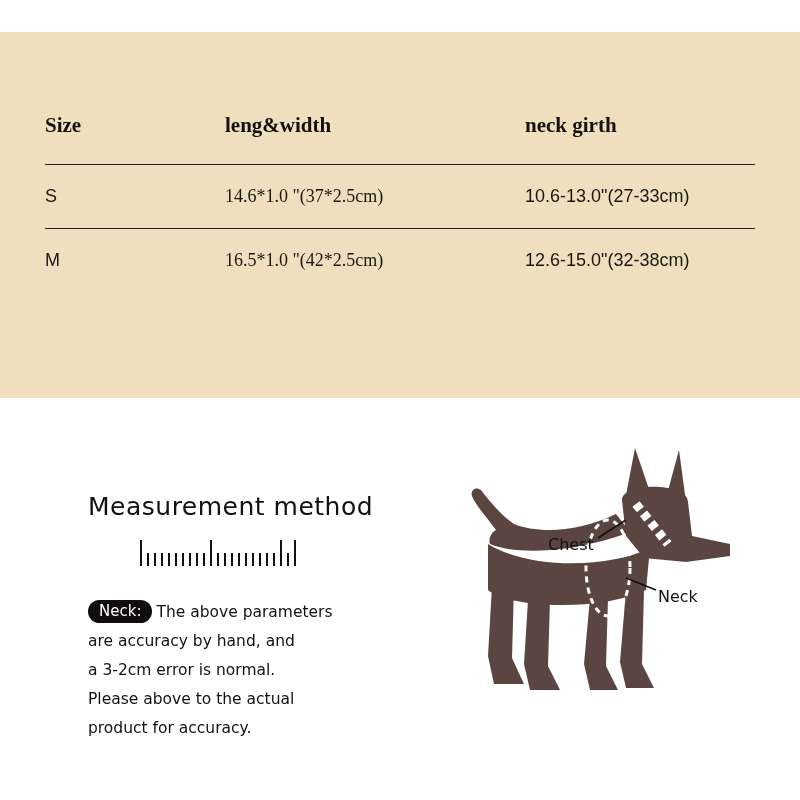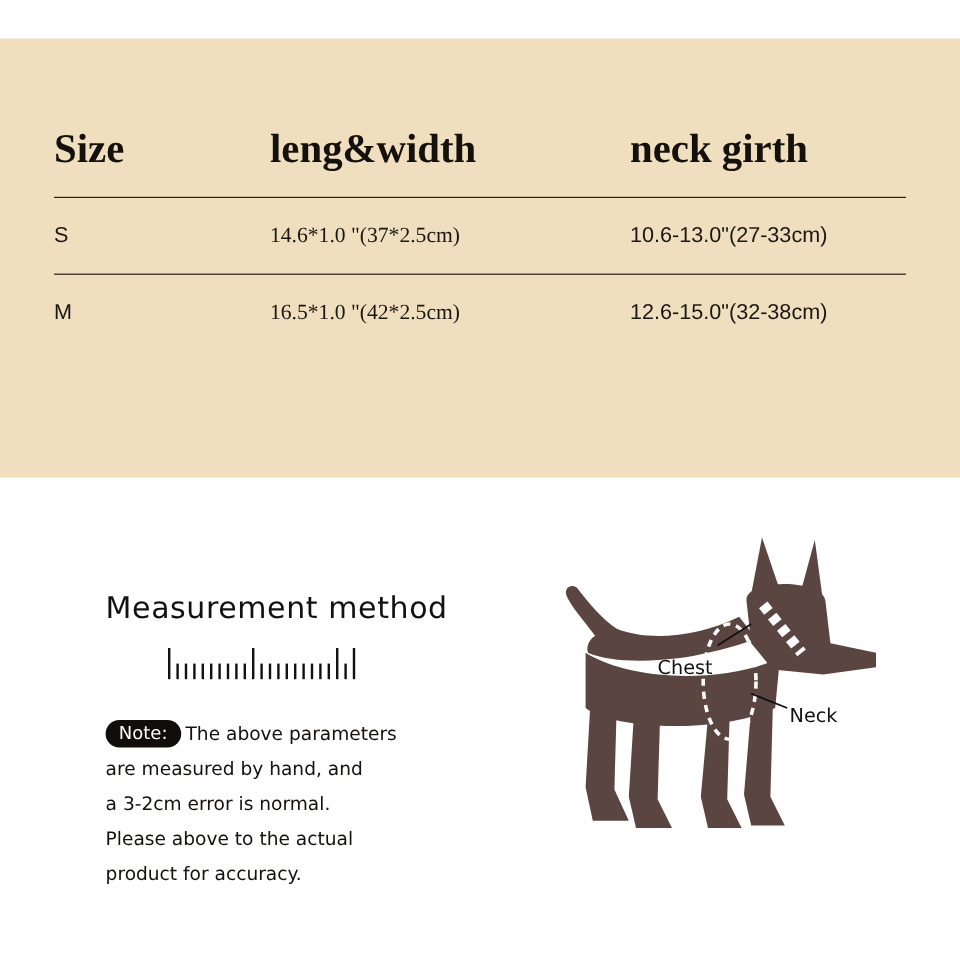--- a/index.html
+++ b/index.html
@@ -33,21 +33,21 @@
     border-collapse: collapse;
   }
   .size-table th, .size-table td {
     padding: 0;
     text-align: left;
     vertical-align: middle;
   }
   .size-table thead th {
     font-family: "Liberation Serif", serif;
     font-weight: bold;
-    font-size: 34px;
+    font-size: 21px;
     color: #14110d;
     height: 66px;
     padding-bottom: 6px;
   }
   .size-table tbody tr {
     height: 64px;
   }
   .size-table tbody td {
     font-size: 18px;
     color: #1a1713;
@@ -141,21 +141,21 @@
     top: 10px;
     width: 330px;
     height: 320px;
   }
   .dog-label {
     position: absolute;
     font-family: "DejaVu Sans", sans-serif;
     font-size: 16px;
     color: #121010;
   }
-  .label-chest { left: 118px; top: 95px; margin-top: 12px; }
+  .label-chest { left: 118px; top: 95px; }
   .label-neck  { left: 228px; top: 147px; }
 </style>
 </head>
 <body>
 
 <div class="size-panel">
   <table class="size-table">
     <thead>
       <tr>
         <th class="col-size hdr-size">Size</th>
@@ -202,22 +202,22 @@
     <div class="tick" style="left:112px; height:13px;"></div>
     <div class="tick" style="left:119px; height:13px;"></div>
     <div class="tick" style="left:126px; height:13px;"></div>
     <div class="tick" style="left:133px; height:13px;"></div>
     <div class="tick" style="left:140px; height:26px;"></div>
     <div class="tick" style="left:147px; height:13px;"></div>
     <div class="tick" style="left:154px; height:26px;"></div>
   </div>
 
   <div class="note-block">
-    <span class="note-pill">Note:</span><span>The above parameters</span><br>
-    <span>are measured by hand, and</span><br>
+    <span class="note-pill">Neck:</span><span>The above parameters</span><br>
+    <span>are accuracy by hand, and</span><br>
     <span>a 3-2cm error is normal.</span><br>
     <span>Please above to the actual</span><br>
     <span>product for accuracy.</span>
   </div>
 
   <div class="dog-wrap">
     <svg width="330" height="320" viewBox="0 0 330 320">
       <g fill="#5b4540">
 
         <path d="M196 55 L205 8 L222 58 Z"></path>

